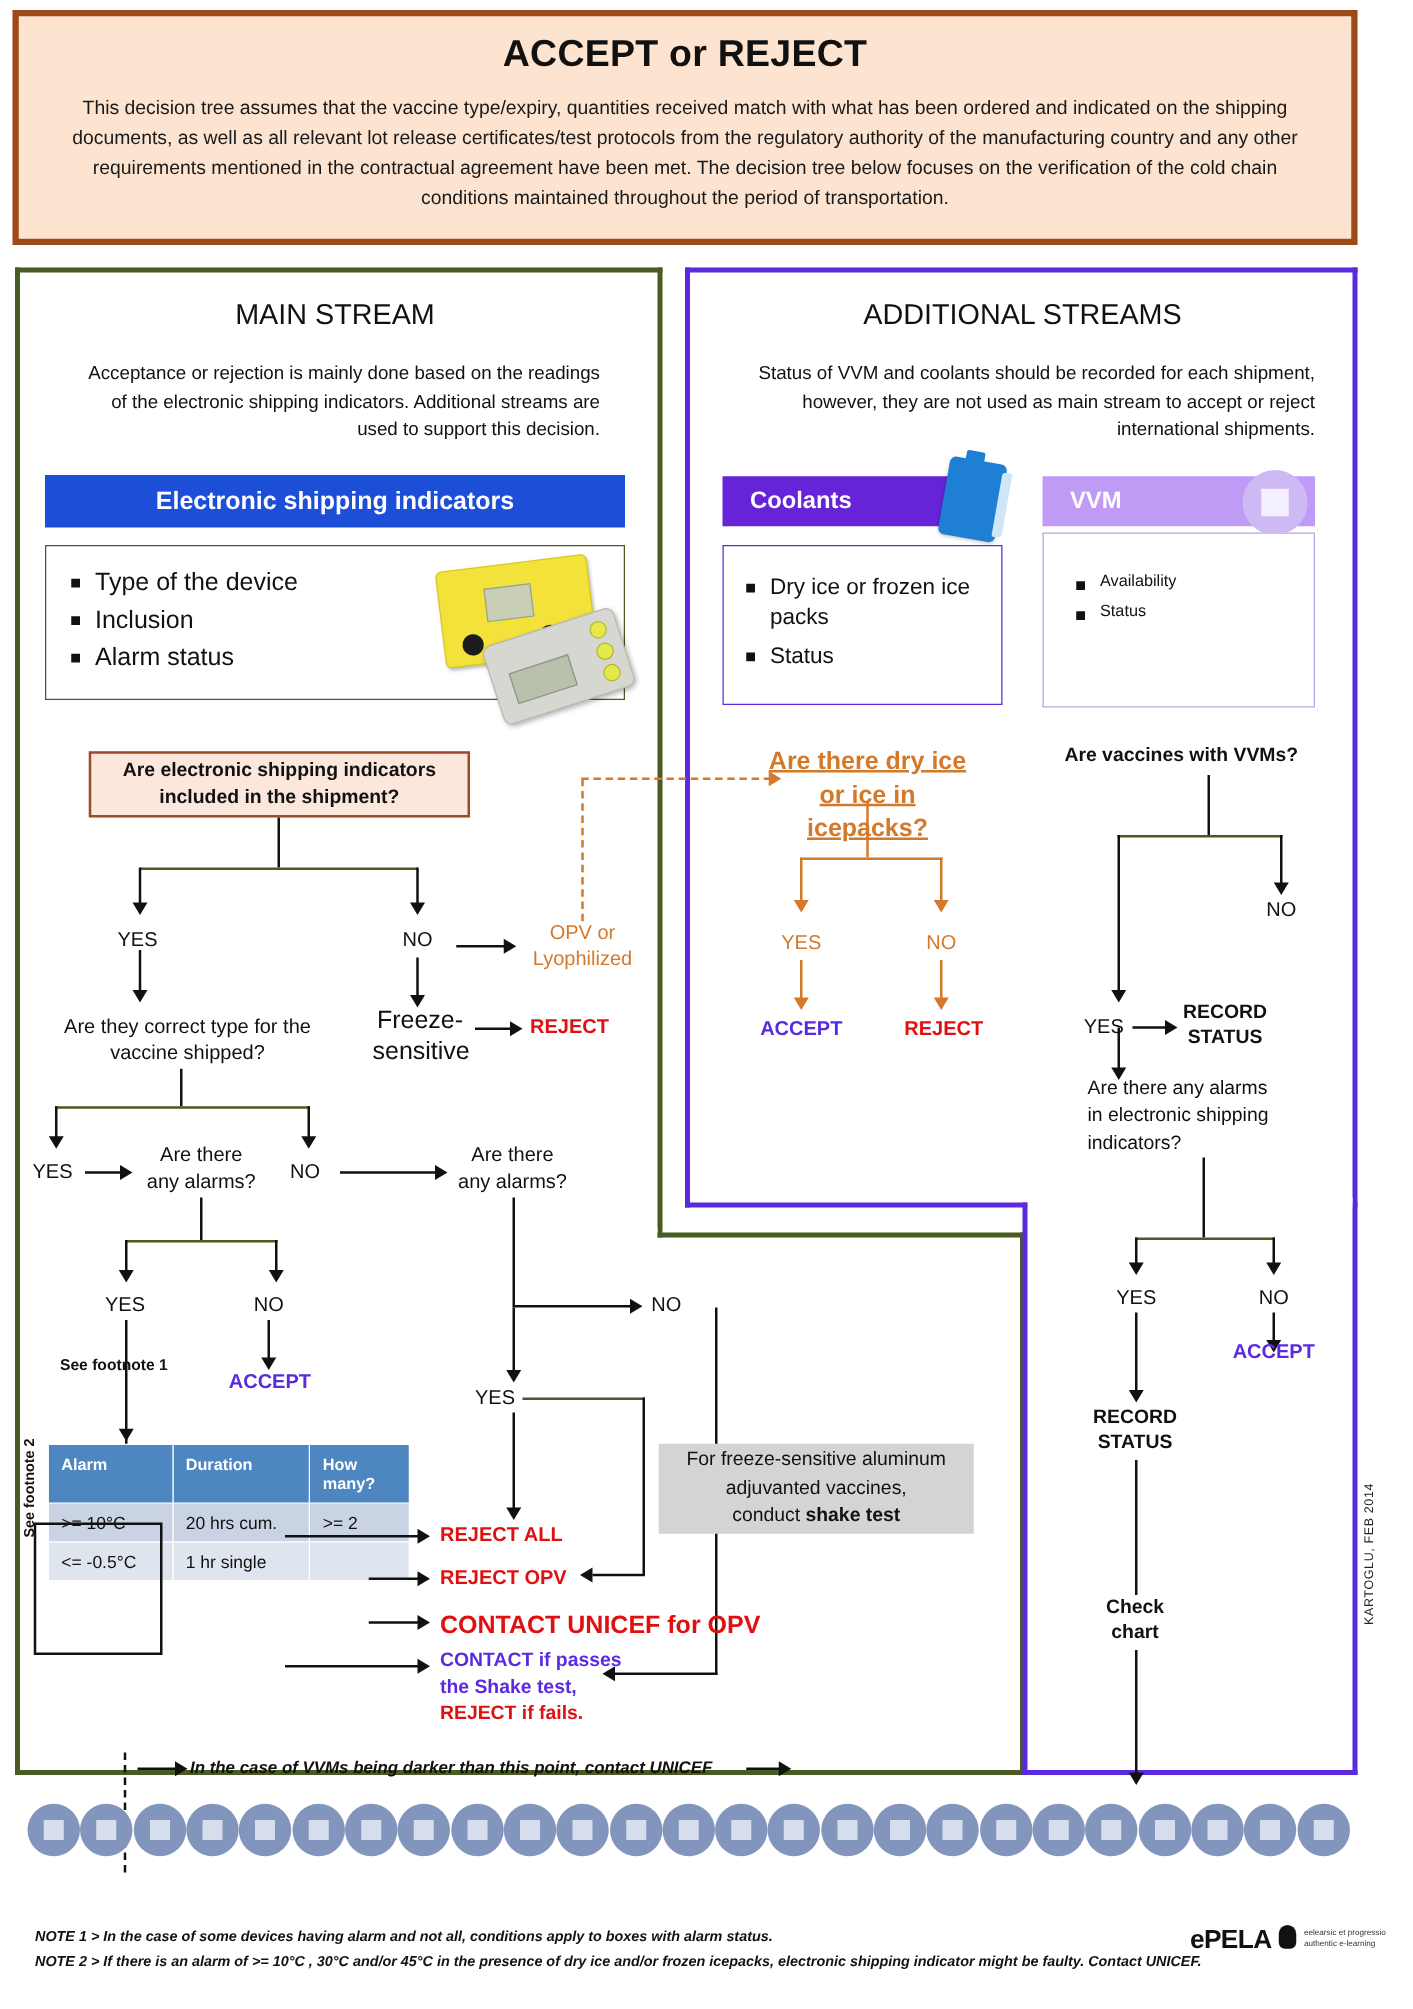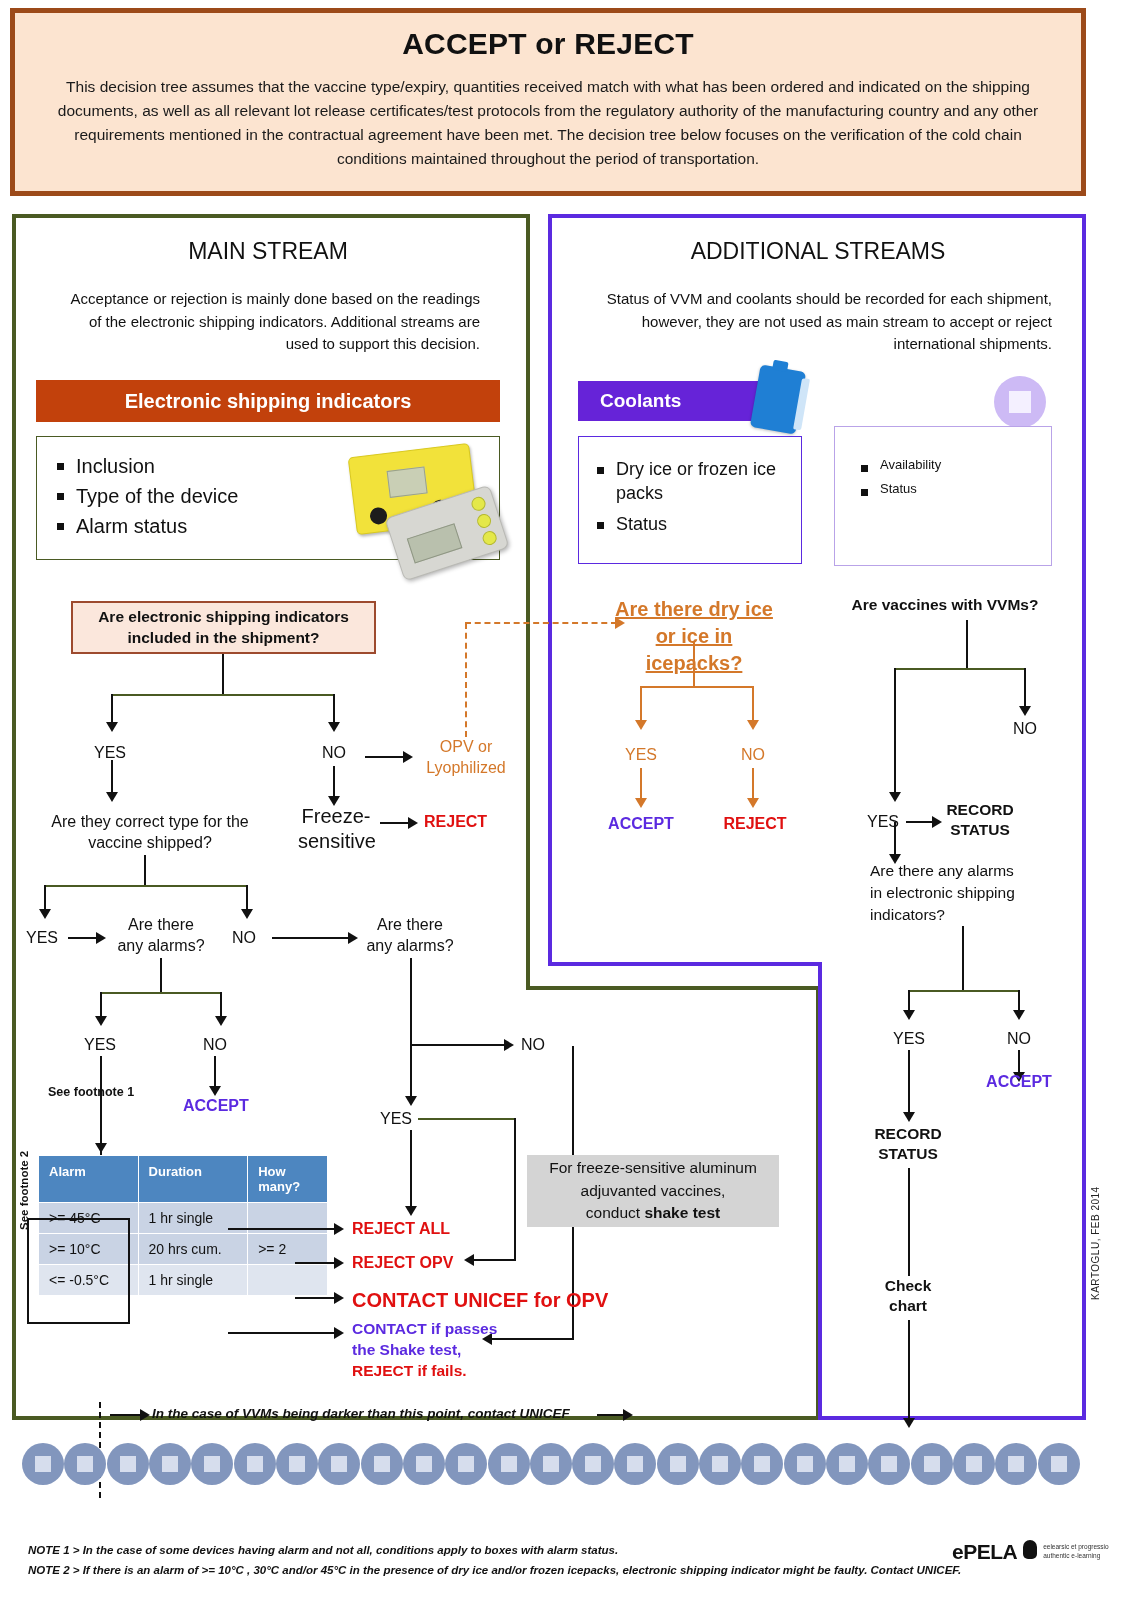--- a/index.html
+++ b/index.html
@@ -68,21 +68,21 @@
     position: absolute; text-align: right; font-size: 15px; color: #111;
     line-height: 1.5;
   }
 
   
   .bar {
     position: absolute; display: flex; align-items: center;
     color: #fff; font-weight: bold;
   }
   .bar-esi { left: 36px; top: 380px; width: 464px; height: 42px;
-    background: #c2410c; justify-content: center; font-size: 20px; }
+    background: #1d4ed8; justify-content: center; font-size: 20px; }
   .bar-coolants { left: 578px; top: 381px; width: 224px; height: 40px;
     background: #6623d8; padding-left: 22px; font-size: 19px; }
   .bar-vvm { left: 834px; top: 381px; width: 218px; height: 40px;
     background: #c09bf5; padding-left: 22px; font-size: 19px; }
 
   
   .bulletbox { position: absolute; background: #fff; }
   .bulletbox ul { list-style: none; }
   .bulletbox li {
     display: flex; align-items: flex-start; color: #111;
@@ -291,25 +291,25 @@
   <div class="stream-intro" style="left:56px; top:288px; width:424px;">Acceptance or rejection is mainly done based on the readings of the electronic shipping indicators. Additional streams are used to support this decision.</div>
 
   <div class="bar bar-esi">
     <span>Electronic shipping indicators</span>
   </div>
 
   <div class="bulletbox box-esi">
     <ul>
       <li>
           <span class="sq"></span>
-          <span>Inclusion</span>
+          <span>Type of the device</span>
         </li>
       <li>
           <span class="sq"></span>
-          <span>Type of the device</span>
+          <span>Inclusion</span>
         </li>
       <li>
           <span class="sq"></span>
           <span>Alarm status</span>
         </li>
     </ul>
   </div>
 
   <div class="dev-tag">
     <div class="scr"></div>
@@ -326,20 +326,23 @@
   <div class="stream-title" style="left:570px; top:238px; width:496px;">ADDITIONAL STREAMS</div>
   <div class="stream-intro" style="left:584px; top:288px; width:468px;">Status of VVM and coolants should be recorded for each shipment, however, they are not used as main stream to accept or reject international shipments.</div>
 
   <div class="bar bar-coolants">
     <span>Coolants</span>
   </div>
   <div class="icepack">
       <div class="shine"></div>
     </div>
 
+  <div class="bar bar-vvm">
+    <span>VVM</span>
+  </div>
   <div class="vvm-round">
       <div class="inner"></div>
     </div>
 
   <div class="bulletbox box-coolants">
     <ul>
       <li>
           <span class="sq"></span>
           <span>Dry ice or frozen ice packs</span>
         </li>
@@ -461,25 +464,20 @@
   <div class="atable">
     <table>
       <thead>
         <tr>
           <th style="width:100px;">Alarm</th>
           <th style="width:110px;">Duration</th>
           <th style="width:80px;">How many?</th>
         </tr>
       </thead>
       <tbody>
-        <tr class="odd">
-          <td>&gt;= 45°C</td>
-          <td>1 hr single</td>
-          <td></td>
-        </tr>
         <tr class="odd">
           <td>&gt;= 10°C</td>
           <td>20 hrs cum.</td>
           <td>&gt;= 2</td>
         </tr>
         <tr class="even">
           <td>&lt;= -0.5°C</td>
           <td>1 hr single</td>
           <td></td>
         </tr>

